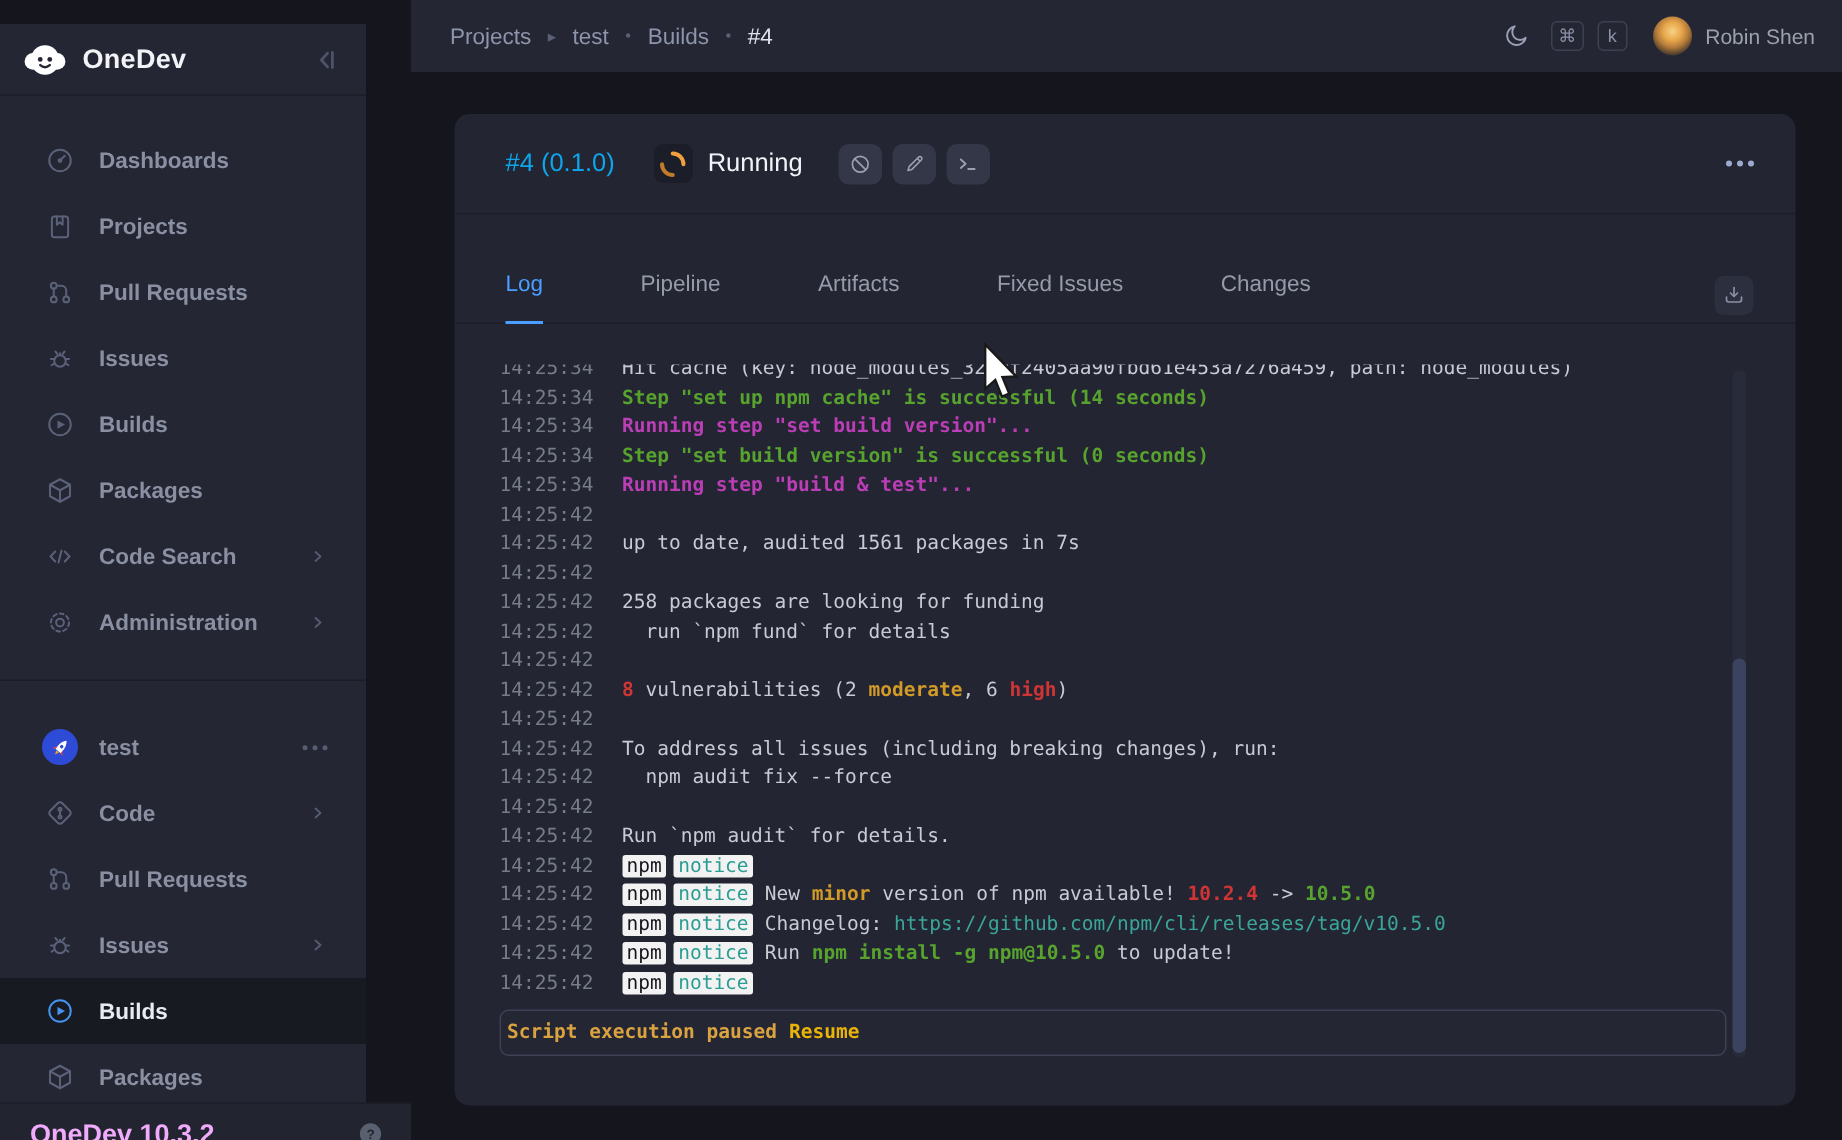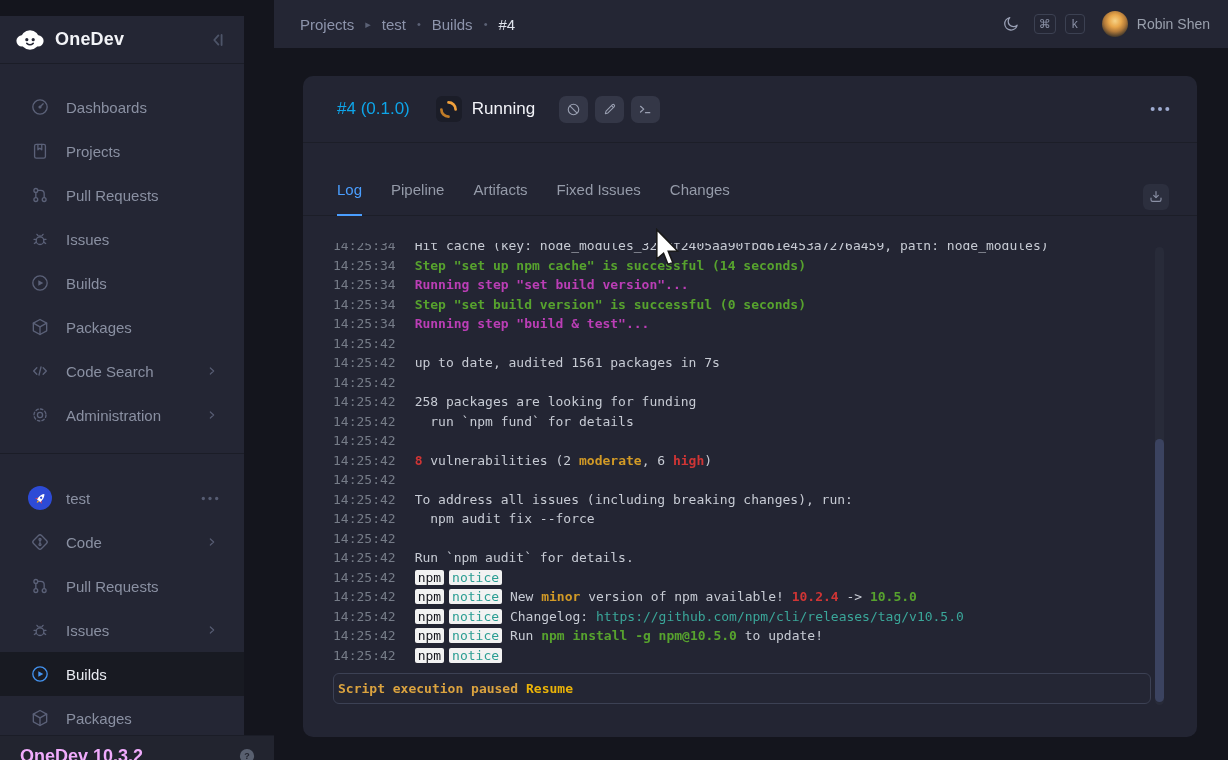--- a/index.html
+++ b/index.html
@@ -12,21 +12,21 @@
   }
   svg { display:block; }
 
   
   .sidebar { position:absolute; left:0; top:16px; width:244px; height:760px; background:#242634; z-index:2; }
   .logo-row { height:48px; display:flex; align-items:center; padding:0 16px 0 15px; border-bottom:1px solid #1b1d27; }
   .logo-mark { width:30px; height:30px; margin-right:10px; }
   .logo-name { color:#f2f3f7; font-size:18px; font-weight:bold; flex:1; letter-spacing:.2px; }
   .collapse-btn { color:#4d5468; cursor:pointer; }
 
-  .nav { padding-top:21px; }
+  .nav { padding-top:21px;font-weight:bold; }
   .nav2 { padding-top:22px; }
   .nav-item { height:44px; display:flex; align-items:center; padding:0 24px 0 30px; color:#8a90a2; font-size:15px; cursor:pointer; }
   .nav-item .ic { width:20px; height:20px; margin-right:16px; color:#5b6178; flex:0 0 auto; }
   .nav-item .lbl { flex:1; white-space:nowrap; overflow:hidden; }
   .nav-item .chev, .nav-item .dots { color:#565c72; }
   .nav-item.active { background:#181a22; color:#e9ebf2; }
   .nav-item.active .ic { color:#4493f0; }
   .proj-avatar { width:24px; height:24px; border-radius:50%; background:#2d4bd6; margin-right:14px; margin-left:-2px;
                  display:flex; align-items:center; justify-content:center; overflow:hidden; flex:0 0 auto; }
   .nav-divider { height:1px; background:#1b1d27; margin-top:16px; }
@@ -375,21 +375,21 @@
       <span class="more-btn">
         <svg viewBox="0 0 24 8" width="22" height="8" fill="currentColor">
           <circle cx="4" cy="4" r="2.2"></circle>
             <circle cx="12" cy="4" r="2.2"></circle>
             <circle cx="20" cy="4" r="2.2"></circle>
         </svg>
       </span>
     </div>
 
     <div class="tabs-row">
-      <div id="tabs" style="display:flex;">
+      <div id="tabs" style="display:flex;gap:36px;">
           <div class="tab active">Log</div>
           <div class="tab">Pipeline</div>
           <div class="tab">Artifacts</div>
           <div class="tab">Fixed Issues</div>
           <div class="tab">Changes</div>
         </div>
       <span class="download-btn">
         <svg viewBox="0 0 24 24" width="16" height="16" fill="none" stroke="currentColor" stroke-width="1.7" stroke-linecap="round" stroke-linejoin="round">
           <line x1="12" y1="4" x2="12" y2="12.5"></line>
             <polyline points="8.5,9.5 12,13 15.5,9.5"></polyline>

